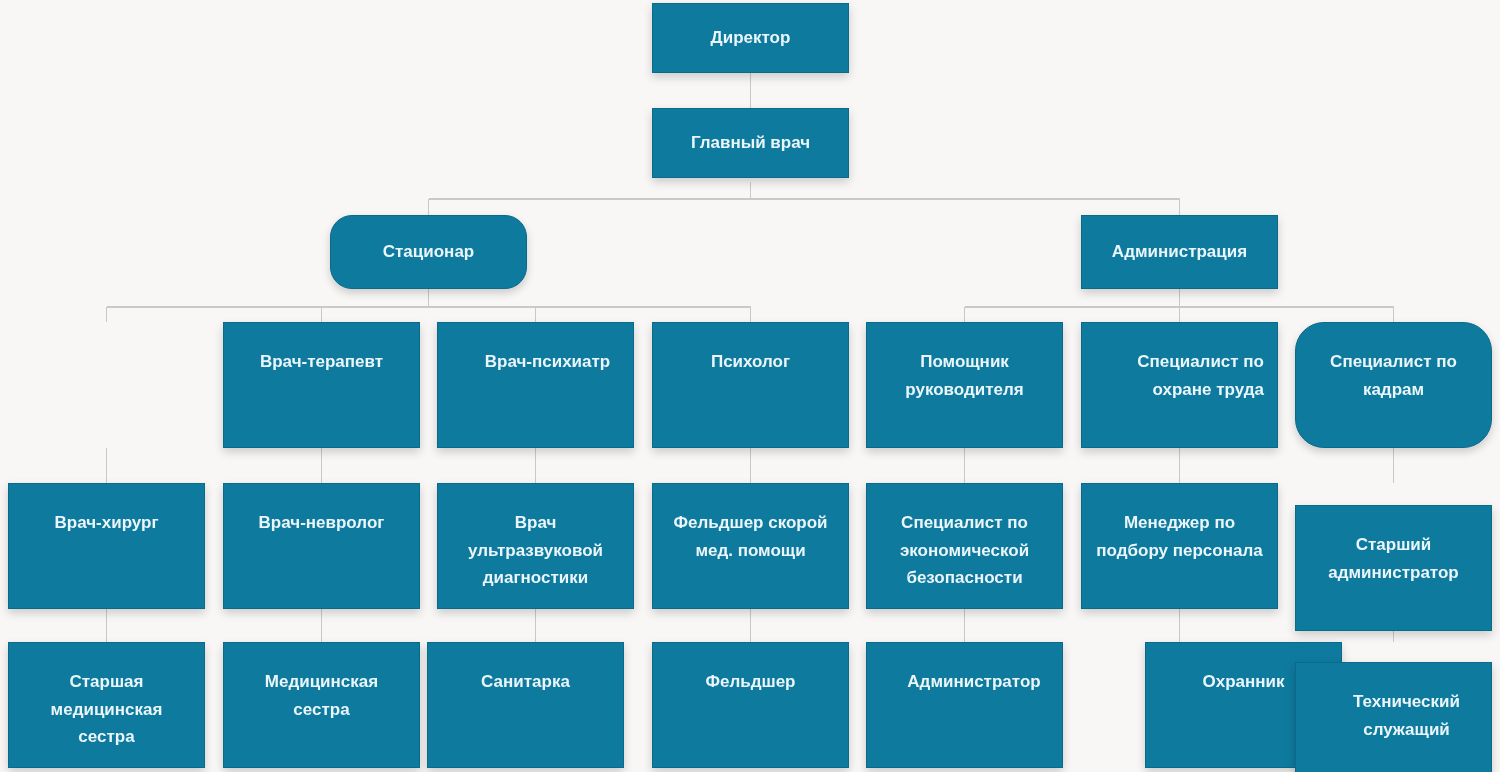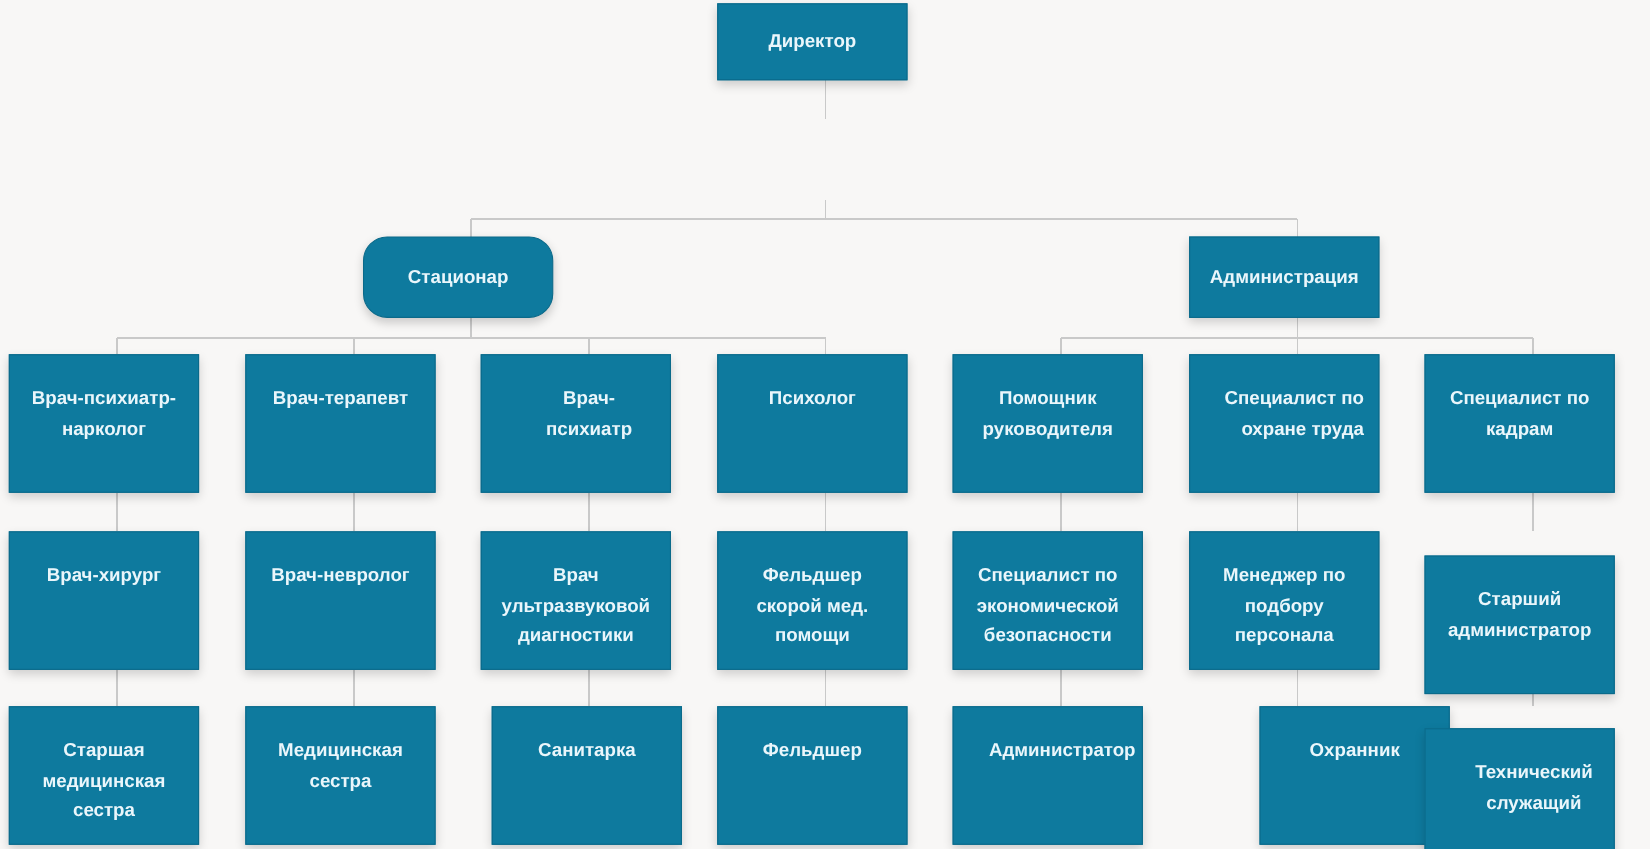--- a/index.html
+++ b/index.html
@@ -27,21 +27,21 @@
     width:1500px;height:772px;
   }
   .connectors path{
     stroke:var(--connector);
     stroke-width:1.6;
     fill:none;
   }
   .node{
     position:absolute;
     box-sizing:border-box;
-    width:173px;
+    width:197px;
     background:var(--box-fill);
     border:1px solid var(--box-border);
     box-shadow:0 4px 9px rgba(0,0,0,0.18);
     color:var(--box-text);
     font-weight:700;
     font-size:17px;
     line-height:1.62;
     text-align:center;
   }
   .hub{
@@ -67,44 +67,46 @@
     <path d="M750.5 182 V199 M428.5 199 H1179.5 M428.5 199 V215 M1179.5 199 V215"></path>
     <path d="M428.5 289 V307 M106.5 307 H750.5 M106.5 307 V322 M321.5 307 V322 M535.5 307 V322 M750.5 307 V322"></path>
     <path d="M1179.5 289 V307 M964.5 307 H1393.5 M964.5 307 V322 M1179.5 307 V322 M1393.5 307 V322"></path>
     <path d="M106.5 448 V483 M321.5 448 V483 M535.5 448 V483 M750.5 448 V483 M964.5 448 V483 M1179.5 448 V483 M1393.5 448 V483"></path>
     <path d="M106.5 609 V642 M321.5 609 V642 M535.5 609 V642 M750.5 609 V642 M964.5 609 V642 M1179.5 609 V642 M1393.5 609 V642"></path>
   </svg>
 
   <div class="node hub small" style="left:652px;top:3px;">
       <span>Директор</span>
     </div>
+  <div class="node hub small" style="left:652px;top:108px;">
+      <span>Главный врач</span>
+    </div>
   <div class="node hub" style="left:330px;top:215px;border-radius:22px;">
       <span>Стационар</span>
     </div>
   <div class="node hub" style="left:1081px;top:215px;">
       <span>Администрация</span>
     </div>
 
-  <div class="node cell" style="left:8px;top:322px;"><span>Врач-психиатр-нарколог</span></div>
   <div class="node cell" style="left:223px;top:322px;"><span>Врач-терапевт</span></div>
   <div class="node cell" style="left:437px;top:322px;padding-left:37px;"><span>Врач-психиатр</span></div>
   <div class="node cell" style="left:652px;top:322px;"><span>Психолог</span></div>
   <div class="node cell" style="left:866px;top:322px;"><span>Помощник руководителя</span></div>
   <div class="node cell" style="left:1081px;top:322px;text-align:right;"><span>Специалист по охране труда</span></div>
-  <div class="node cell" style="left:1295px;top:322px;"><span>Специалист по кадрам</span></div>
+  <div class="node cell" style="left:1295px;top:322px;border-radius:29px;"><span>Специалист по кадрам</span></div>
 
   <div class="node cell" style="left:8px;top:483px;"><span>Врач-хирург</span></div>
   <div class="node cell" style="left:223px;top:483px;"><span>Врач-невролог</span></div>
   <div class="node cell" style="left:437px;top:483px;"><span>Врач ультразвуковой диагностики</span></div>
   <div class="node cell" style="left:652px;top:483px;"><span>Фельдшер скорой мед. помощи</span></div>
   <div class="node cell" style="left:866px;top:483px;"><span>Специалист по экономической безопасности</span></div>
   <div class="node cell" style="left:1081px;top:483px;"><span>Менеджер по подбору персонала</span></div>
   <div class="node cell" style="left:1295px;top:483px;margin-top:22px;"><span>Старший администратор</span></div>
 
   <div class="node cell" style="left:8px;top:642px;"><span>Старшая медицинская сестра</span></div>
   <div class="node cell" style="left:223px;top:642px;"><span>Медицинская сестра</span></div>
-  <div class="node cell" style="left:447px;top:642px;text-align:center;"><span>Санитарка</span></div>
+  <div class="node cell" style="left:427px;top:642px;text-align:center;"><span>Санитарка</span></div>
   <div class="node cell" style="left:652px;top:642px;"><span>Фельдшер</span></div>
   <div class="node cell" style="left:866px;top:642px;padding-left:32px;"><span>Администратор</span></div>
   <div class="node cell" style="left:1145px;top:642px;"><span>Охранник</span></div>
   <div class="node cell" style="left:1295px;top:662px;padding-left:39px;"><span>Технический служащий</span></div>
 
 </div>
 
 </body></html>

